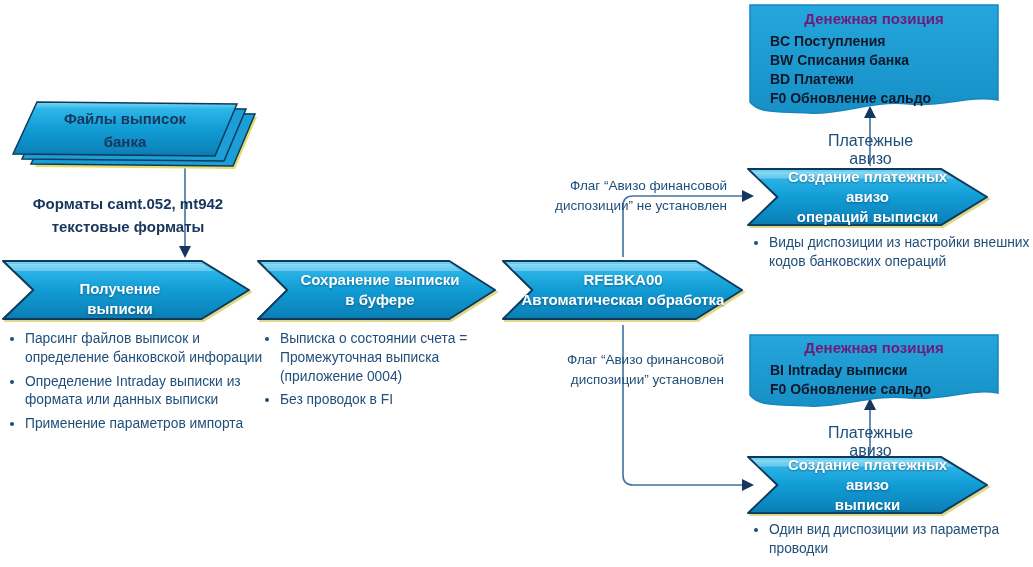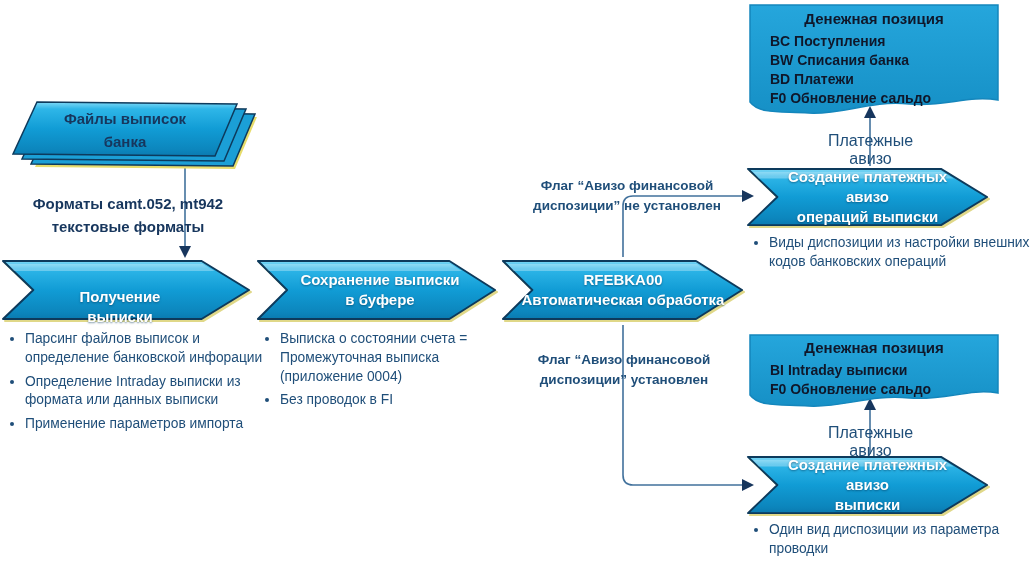--- a/index.html
+++ b/index.html
@@ -10,26 +10,26 @@
   .shape{position:absolute;z-index:2;}
   .chev{filter:drop-shadow(2px 2px 0 rgba(214,203,96,0.75));}
   .label{position:absolute;z-index:3;}
   
   .chev-label{display:flex;flex-direction:column;justify-content:center;text-align:center;
               color:#ffffff;font-weight:bold;font-size:15px;line-height:1.32;
               text-shadow:0 1px 2px rgba(6,54,88,0.55);}
   .chev-label span{display:block;}
   .navy-label{color:#17365D;font-weight:bold;font-size:15px;text-align:center;line-height:1.5;}
   .navy-label span{display:block;}
-  .cond-label{color:#1F4E79;font-size:13.5px;text-align:center;line-height:1.45;font-weight:bold;}
+  .cond-label{color:#1F4E79;font-size:13.5px;text-align:right;line-height:1.45;}
   .cond-label span{display:block;}
   .advice-label{color:#1F4E79;font-size:16px;text-align:center;}
   .bullets{margin:0;padding-left:17px;color:#1F4E79;font-size:13.8px;line-height:1.36;}
   .bullets li{margin-bottom:5px;}
-  .doc-title{color:#0f172a;font-weight:bold;font-size:15px;text-align:center;}
+  .doc-title{color:#701a75;font-weight:bold;font-size:15px;text-align:center;}
   .doc-items{color:#0f172a;font-weight:bold;font-size:14px;line-height:19px;}
 </style>
 </head>
 <body>
 
 <div class="canvas">
 
   <svg class="connector-layer" width="1033" height="567" viewBox="0 0 1033 567">
     <defs>
       <linearGradient id="chevGrad" x1="0" y1="0" x2="0" y2="1">
@@ -74,21 +74,21 @@
 
   <div class="label navy-label" style="left:8px;top:193px;width:240px;">
     <span>Форматы camt.052, mt942</span>
     <span>текстовые форматы</span>
   </div>
 
   <svg class="shape chev" style="left:0px;top:258px;" width="252" height="64" viewBox="0 0 250 64" preserveAspectRatio="none">
     <polygon points="3,3 200,3 247,32 200,61 3,61 33,32" fill="url(#chevGrad)" stroke="#0D3A5C" stroke-width="2" stroke-linejoin="round"></polygon>
     <polygon points="8,6 201,6 213,13 14,13" fill="rgba(255,255,255,0.3)"></polygon>
   </svg>
-  <div class="label chev-label" style="left:36px;top:275px;width:168px;height:64px;">
+  <div class="label chev-label" style="left:36px;top:267px;width:168px;height:64px;">
     <span>Получение</span>
     <span>выписки</span>
   </div>
   <ul class="bullets label" style="left:8px;top:330px;width:238px;">
     <li>Парсинг файлов выписок и определение банковской инфорации</li>
     <li>Определение Intraday выписки из формата или данных выписки</li>
     <li>Применение параметров импорта</li>
   </ul>
 
   <svg class="shape chev" style="left:255px;top:258px;" width="243" height="64" viewBox="0 0 250 64" preserveAspectRatio="none">

